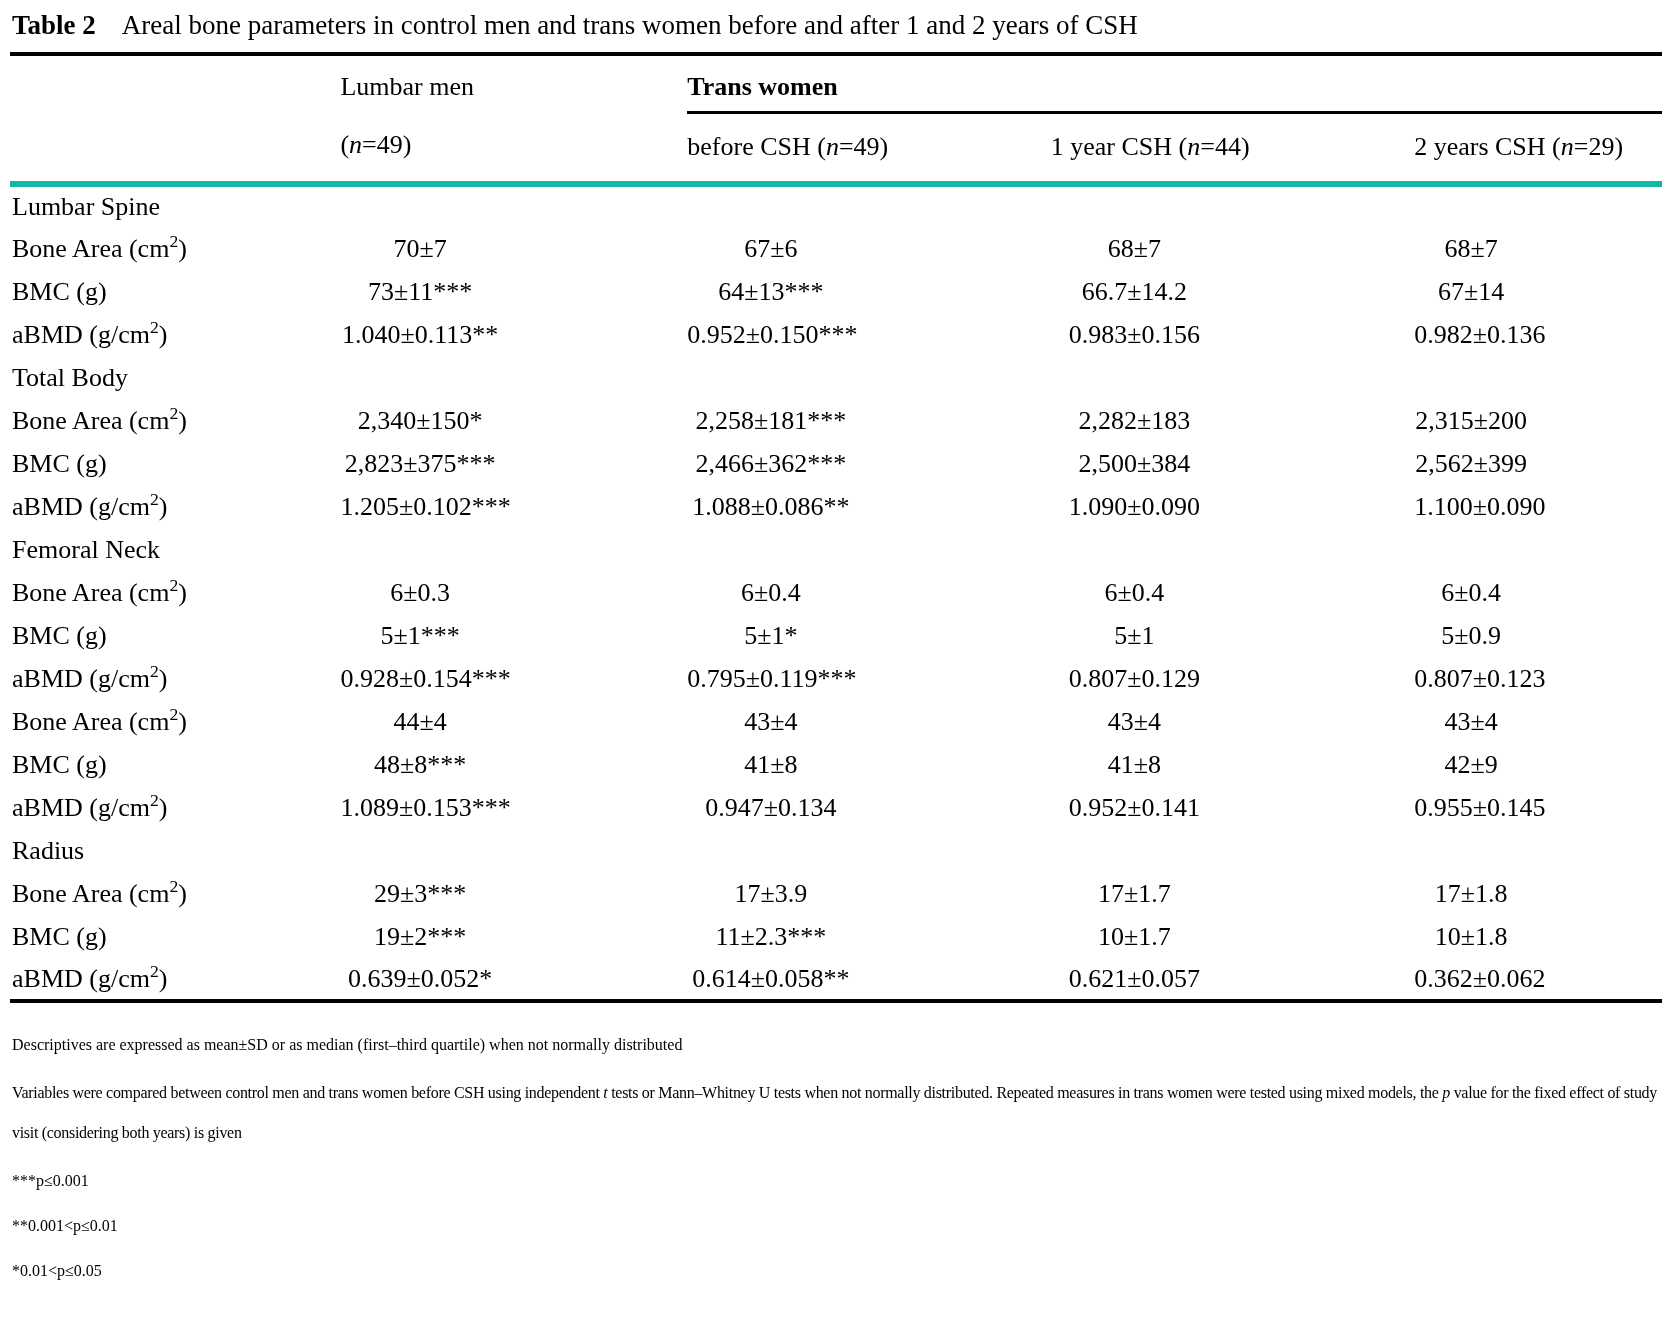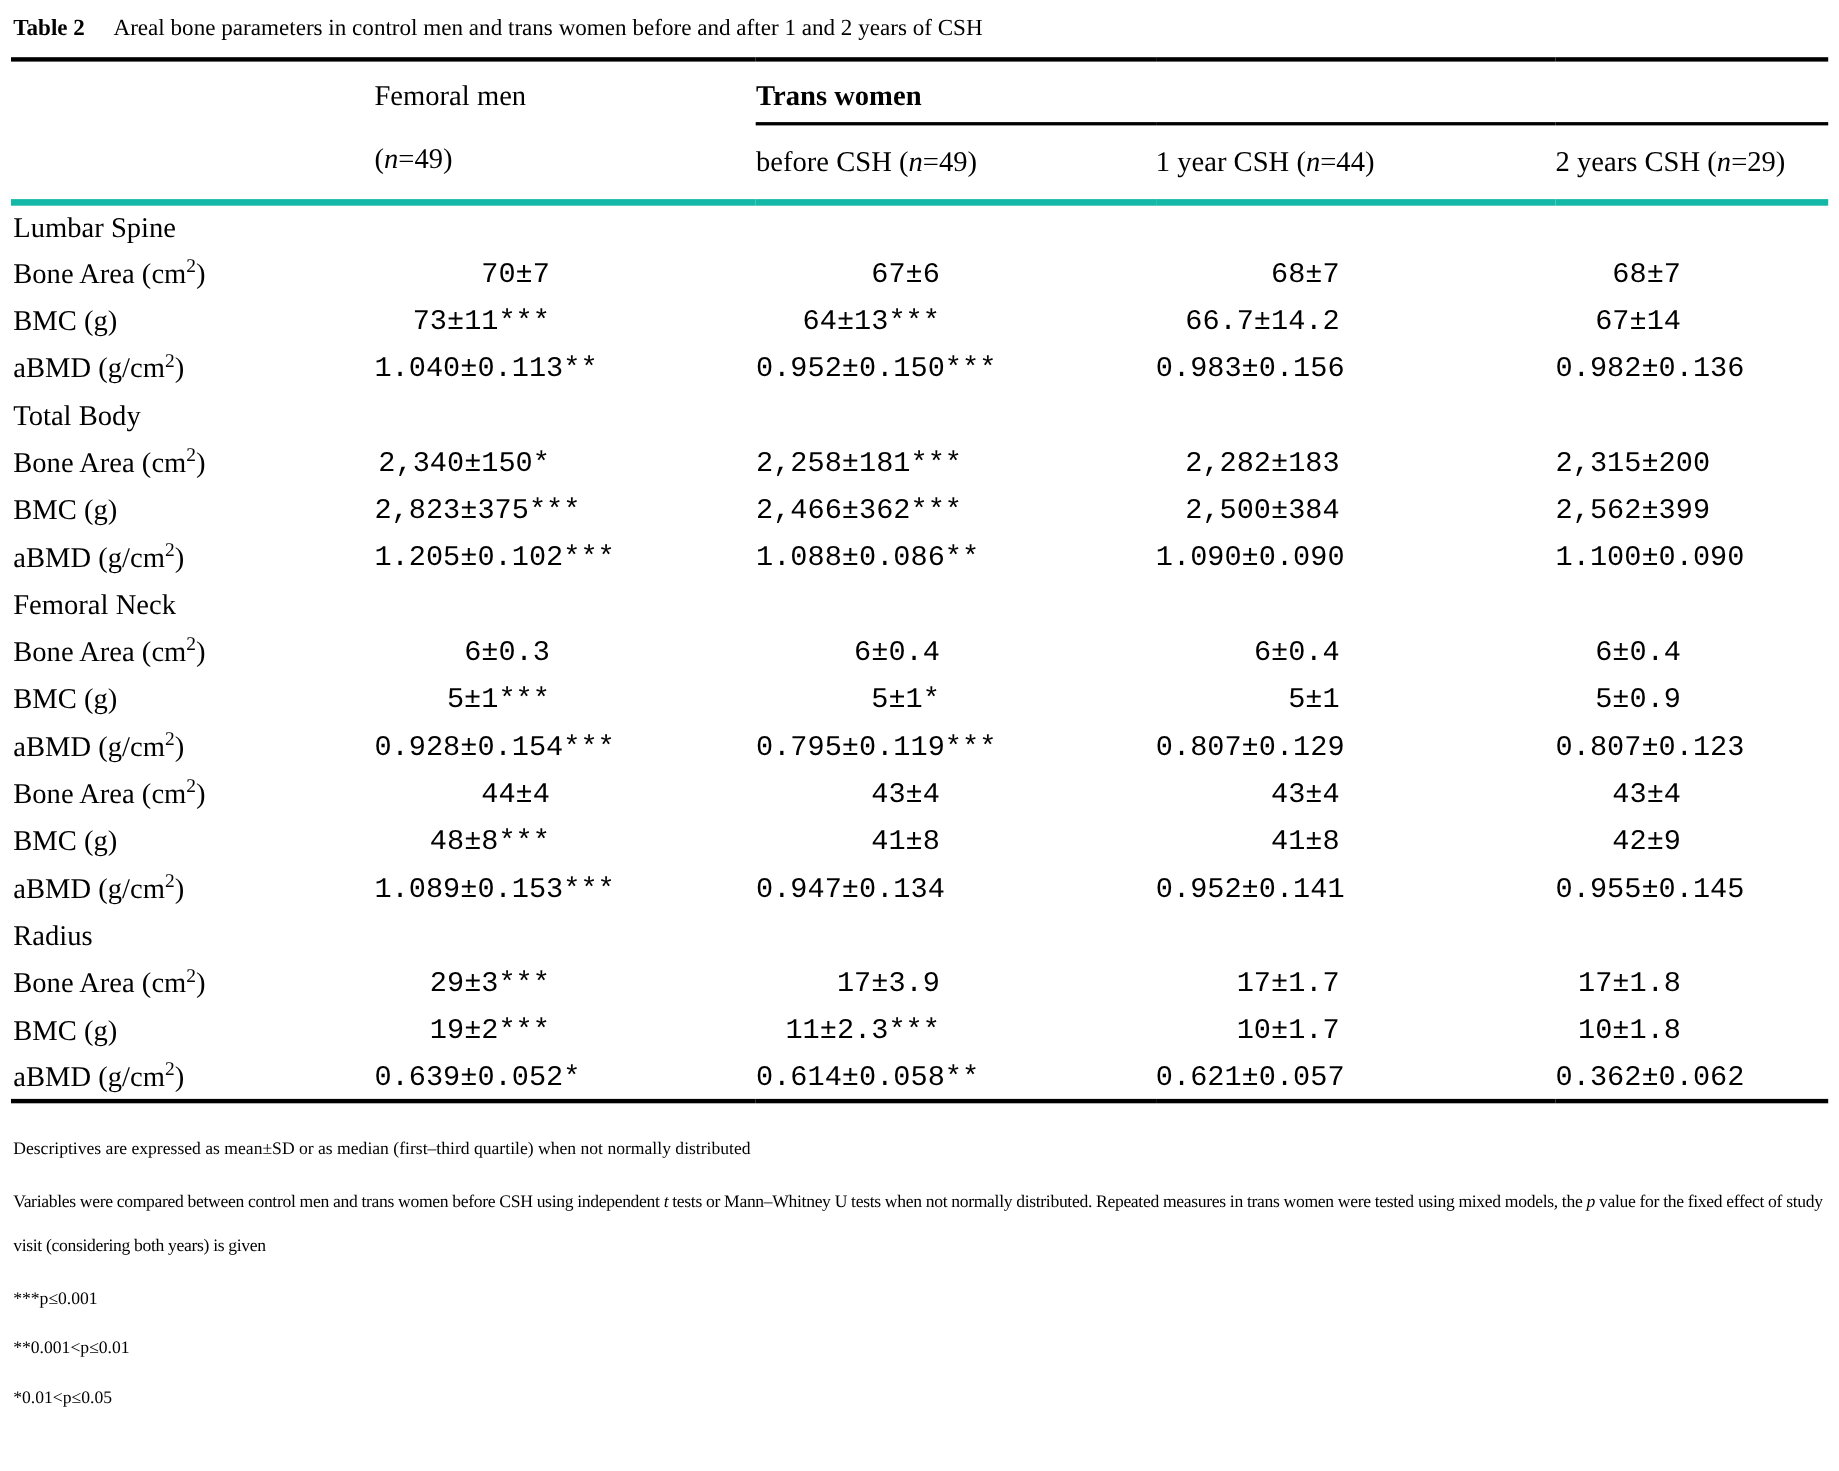--- a/index.html
+++ b/index.html
@@ -9,21 +9,21 @@
     width: 1672px;
     height: 1337px;
     background: #ffffff;
     color: #000000;
     font-family: "Liberation Serif", serif;
     font-size: 26px;
     padding: 0 10px;
     overflow: hidden;
   }
   .caption {
-    font-size: 21px;
+    font-size: 27px;
     line-height: 30px;
     padding: 10px 0 12px 2px;
     height: 52px;
   }
   .cap-label { font-weight: 700; padding-right: 26px; }
 
   table.btable {
     width: 100%;
     border-collapse: collapse;
     border-top: 4px solid #000;
@@ -39,23 +39,22 @@
   tr.grow th { padding: 16px 0 0 0; height: 58px; }
   th.trans { border-bottom: 3px solid #000; font-weight: bold; }
   tr.srow th { padding: 18px 0 0 0; height: 72px; border-bottom: 6px solid #14b8a6; }
 
   tbody td { height: 43px; vertical-align: middle; padding: 0; }
   td.sec, td.lab { text-align: left; padding-left: 2px; white-space: nowrap; margin-left: 36px; }
   sup { font-size: 0.68em; line-height: 0; }
   td.val .vw {
     display: block;
     width: 46%;
-    text-align: right;
+    text-align: center;
     white-space: nowrap;
-    font-family: Liberation Mono, monospace;
   }
 
   .footnotes { padding: 22px 2px 0 2px; font-size: 16px; }
   .fn { margin: 0 0 8px 0; line-height: 40px; }
   .fn-methods { letter-spacing: -0.3px; }
   .fn.sig { margin: 0 0 5px 0; }
   .it { font-style: italic; }
 </style>
 </head>
 <body>
@@ -70,21 +69,21 @@
     <colgroup>
       <col style="width:20%">
       <col style="width:21%">
       <col style="width:22%">
       <col style="width:22%">
       <col style="width:15%">
     </colgroup>
     <thead>
       <tr class="grow">
         <th class="lab"></th>
-        <th class="gh">Femoral men</th>
+        <th class="gh">Lumbar men</th>
         <th class="gh trans" colspan="3"><span>Trans women</span></th>
       </tr>
       <tr class="srow">
         <th class="lab"></th>
         <th><span>(</span><span class="it">n</span><span>=49)</span></th>
         <th><span>before CSH (</span><span class="it">n</span><span>=49)</span></th>
         <th><span>1 year CSH (</span><span class="it">n</span><span>=44)</span></th>
         <th><span>2 years CSH (</span><span class="it">n</span><span>=29)</span></th>
       </tr>
     </thead>

